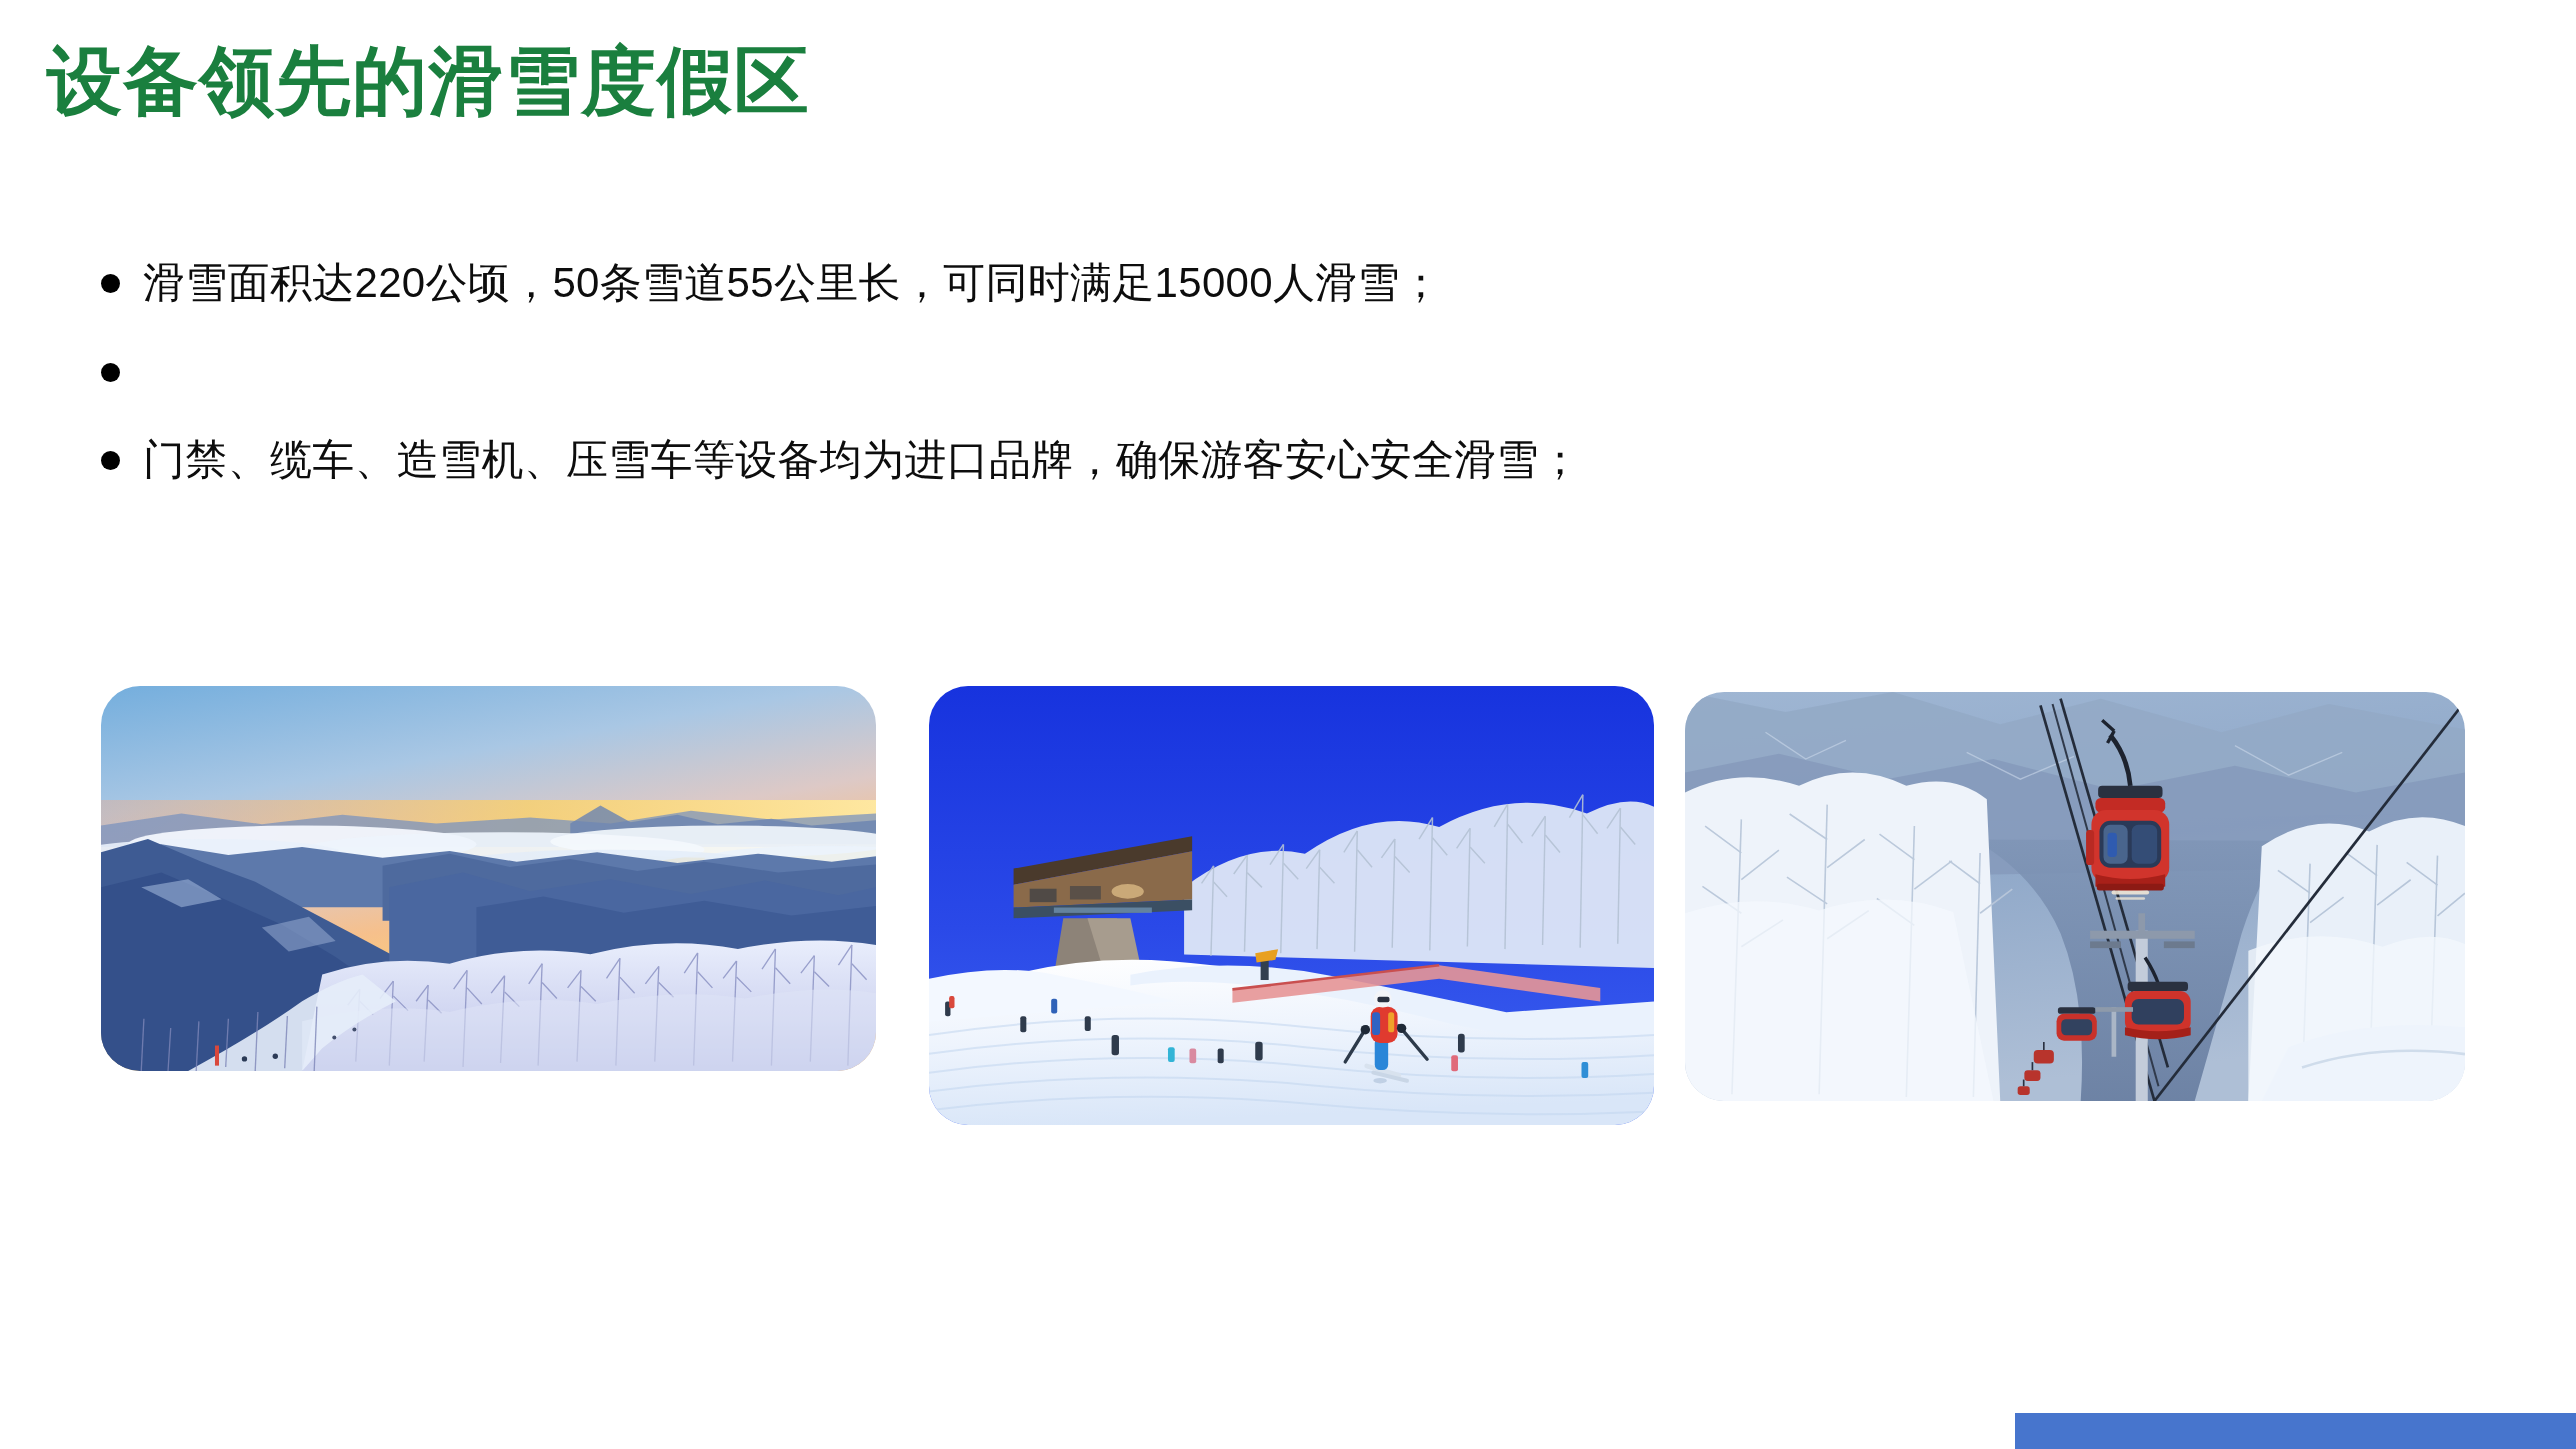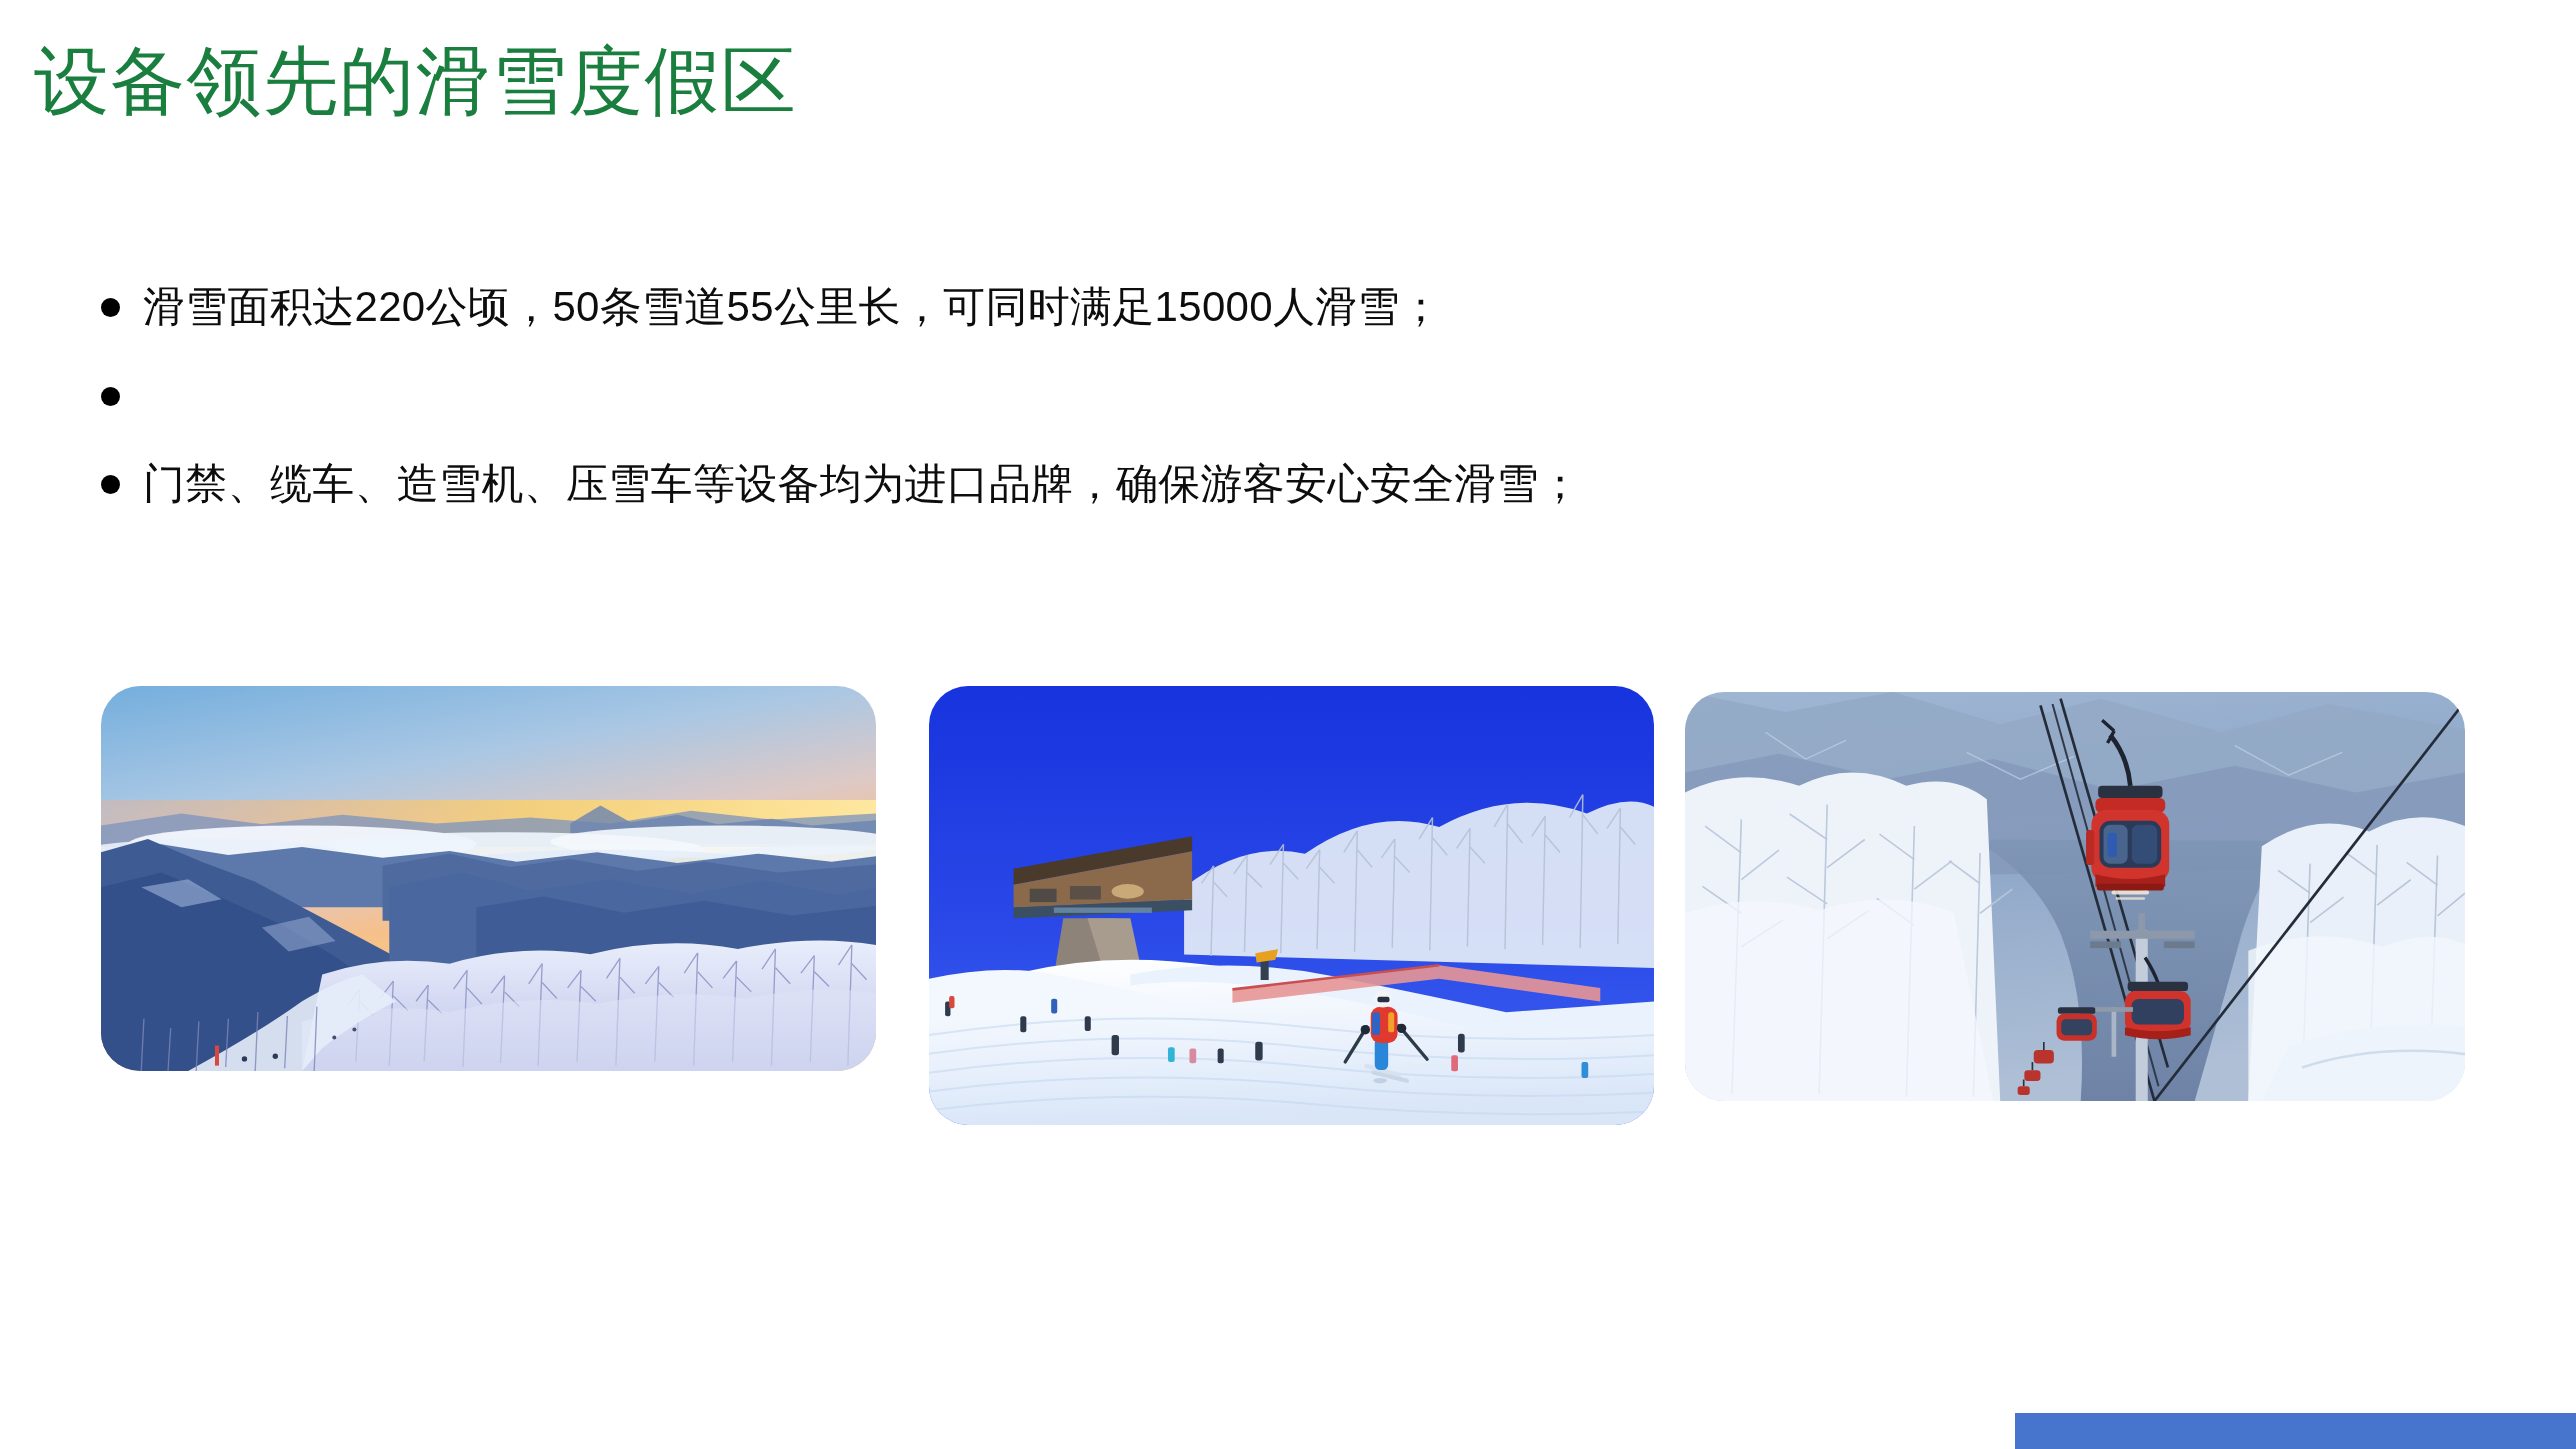--- a/index.html
+++ b/index.html
@@ -17,43 +17,42 @@
 
   .slide {
     position: absolute;
     inset: 0;
     background: #ffffff;
   }
 
   
   .slide-title {
     position: absolute;
-    left: 34px;
+    left: 47px;
     top: 35px;
     font-size: 75px;
-    font-weight: 400;
+    font-weight: 700;
     line-height: 1.25;
     letter-spacing: 1.3px;
     color: #1a7f3e;
     white-space: nowrap;
   }
 
   
   .bullet-list {
     position: absolute;
     left: 101px;
     top: 255px;
     width: 2348px;
   }
   .bullet-item {
     display: flex;
     align-items: flex-start;
     margin-bottom: 34px;
     min-height: 54px;
-    margin-top: 24px;
   }
   .bullet-marker {
     width: 19px;
     height: 19px;
     border-radius: 50%;
     background: #000000;
     flex: 0 0 auto;
     margin-top: 19px;
     margin-right: 23px;
   }

